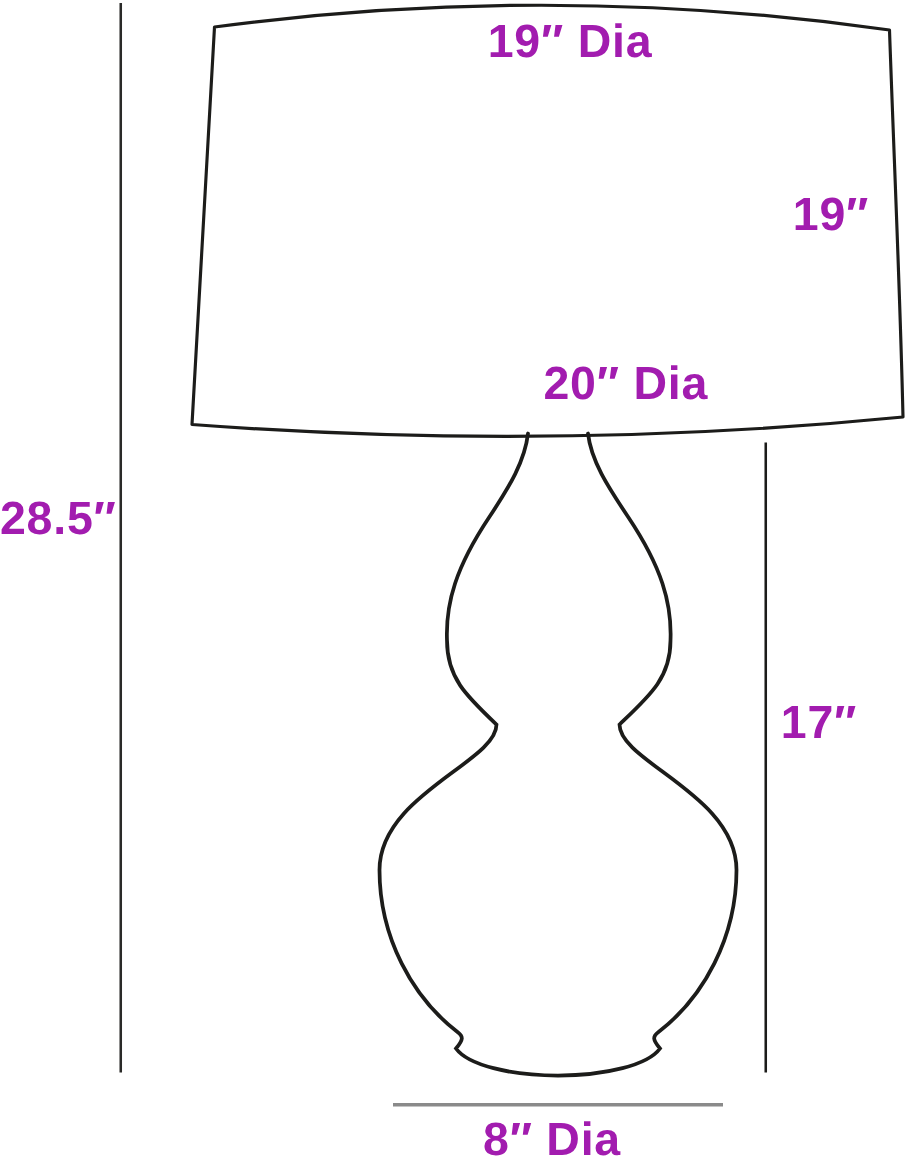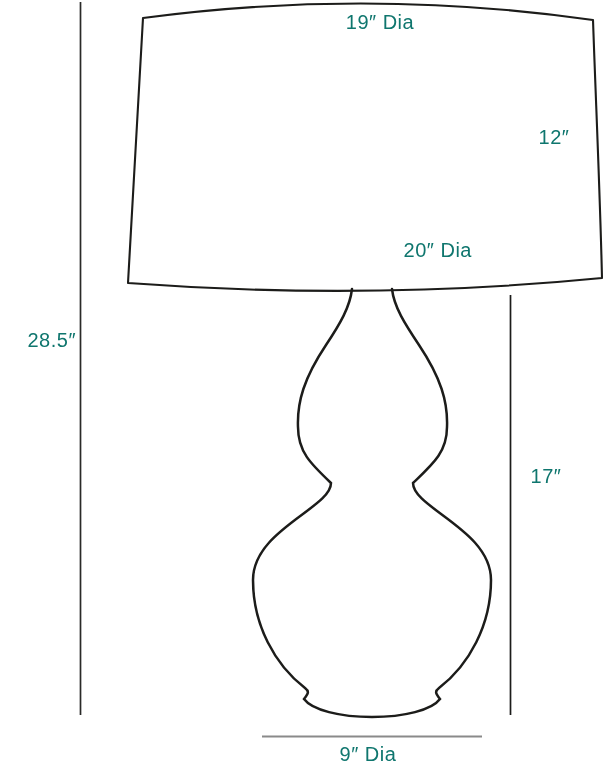--- a/index.html
+++ b/index.html
@@ -15,23 +15,23 @@
     overflow: hidden;
     font-family: "Liberation Sans", sans-serif;
   }
   .stage svg {
     position: absolute;
     inset: 0;
     display: block;
   }
   .dim-label {
     position: absolute;
-    color: #0f766e;
-    font-size: 20px;
-    font-weight: 400;
+    color: #a21caf;
+    font-size: 31px;
+    font-weight: 700;
     letter-spacing: 0.5px;
     line-height: 1;
     white-space: nowrap;
   }
   .lbl-shade-top   { left: 280px; top: 12px;  width: 200px; text-align: center; }
   .lbl-shade-h     { left: 518px; top: 127px; width: 72px;  text-align: center; }
   .lbl-shade-bot   { left: 280px; top: 240px; width: 192px; text-align: right; }
   .lbl-overall-h   { left: 0px;   top: 330px; width: 76px;  text-align: right; }
   .lbl-base-h      { left: 516px; top: 466px; width: 60px;  text-align: center; }
   .lbl-base-dia    { left: 278px; top: 744px; width: 180px; text-align: center; }
@@ -67,23 +67,23 @@
              C 435 693 435 691 439 688
              C 469 665 491 625 491 580
              C 491 530 413 508 413 483
              C 433 464 447 452 447 427
              C 448 402 441 378 419 345
              C 405 324 394 307 392 289" fill="none" stroke="#1c1c1a" stroke-width="2.5" stroke-linecap="round"></path>
   </svg>
 
   <div class="dim-label lbl-shade-top">19″ Dia</div>
 
-  <div class="dim-label lbl-shade-h">12″</div>
+  <div class="dim-label lbl-shade-h">19″</div>
 
   <div class="dim-label lbl-shade-bot">20″ Dia</div>
 
   <div class="dim-label lbl-overall-h">28.5″</div>
 
   <div class="dim-label lbl-base-h">17″</div>
 
-  <div class="dim-label lbl-base-dia">9″ Dia</div>
+  <div class="dim-label lbl-base-dia">8″ Dia</div>
 
 </div>
 
 </body></html>

